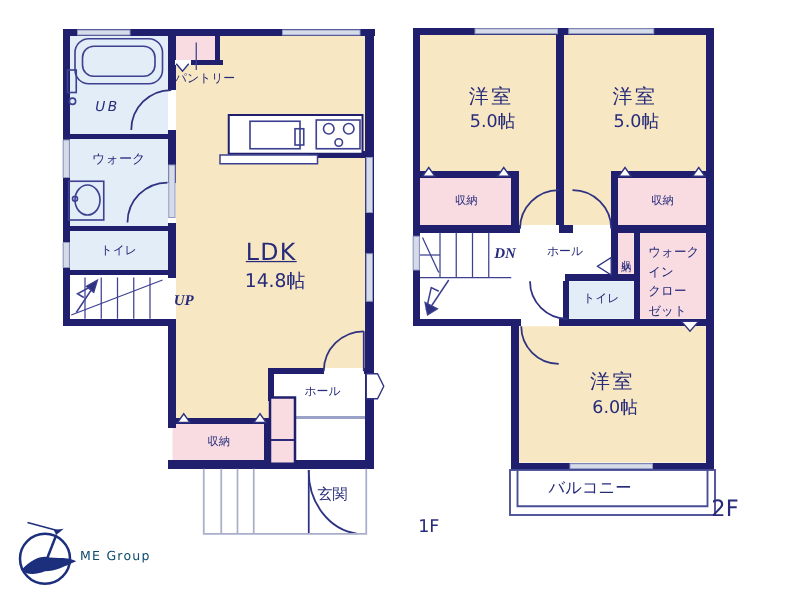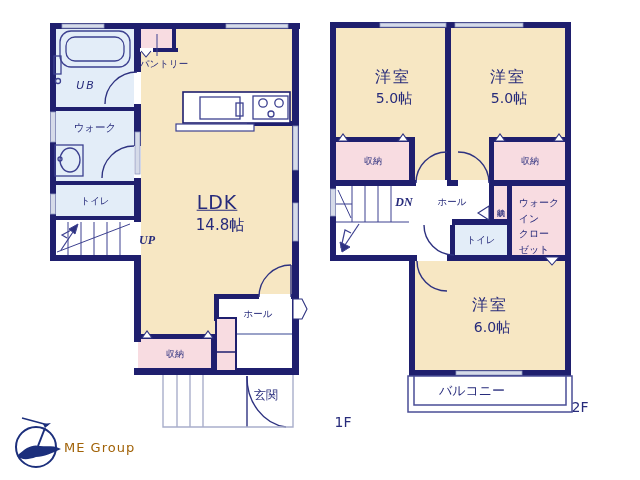--- a/index.html
+++ b/index.html
@@ -3,22 +3,22 @@
 <meta charset="utf-8">
 <style>
   html,body{margin:0;padding:0;background:#fff;}
   #plan{position:relative;width:640px;height:480px;background:#ffffff;overflow:hidden;
         font-family:"DejaVu Sans","Liberation Sans",sans-serif;}
   #plan svg{position:absolute;left:0;top:0;}
   .lbl{position:absolute;transform:translate(-50%,-50%);color:#272b7b;
        white-space:pre-line;line-height:1.5;}
   .dir{font-family:"Liberation Serif","DejaVu Serif",serif;font-style:italic;font-weight:bold;}
   .vert{writing-mode:vertical-rl;letter-spacing:1px;}
-  .logo-text{position:absolute;left:64px;top:438px;transform:none;color:#a16207;
-             font-size:13px;letter-spacing:1px;}
+  .logo-text{position:absolute;left:64px;top:438px;transform:none;color:#0c4a6e;
+             font-size:10px;letter-spacing:1px;}
   .wall{fill:#1f1f6e;}
   .tan{fill:#f7e7c3;}
   .pink{fill:#f8dce1;}
   .blue{fill:#e3edf8;}
   .wht{fill:#ffffff;}
   .win{fill:#d6dbe9;stroke:#9098c0;stroke-width:0.8;}
   .fx{fill:none;stroke:#3d4190;stroke-width:1.3;}
   .door{fill:none;stroke:#2e3280;stroke-width:1.4;}
   .stair{stroke:#3d4190;stroke-width:1;fill:none;}
   .mark{fill:#ffffff;stroke:#2e3280;stroke-width:1.1;}
@@ -249,17 +249,17 @@
 <div class="lbl" style="left:452px;top:202px;font-size:9.5px;">ホール</div>
 <div class="lbl vert" style="left:500px;top:203px;font-size:8px;">収納</div>
 <div class="lbl" style="left:539px;top:226px;font-size:10px;line-height:1.55;">ウォーク
 イン
 クロー
 ゼット</div>
 <div class="lbl" style="left:481px;top:240px;font-size:9.5px;">トイレ</div>
 <div class="lbl" style="left:490px;top:305px;font-size:16px;letter-spacing:2px;">洋室</div>
 <div class="lbl" style="left:492px;top:327px;font-size:14px;">6.0帖</div>
 <div class="lbl" style="left:472px;top:391px;font-size:13px;">バルコニー</div>
-<div class="lbl" style="left:580px;top:407px;font-size:14px;">2F</div>
+<div class="lbl" style="left:580px;top:407px;font-size:18px;">2F</div>
 
 <div class="lbl logo-text">ME Group</div>
 
 </div>
 
 </body></html>

